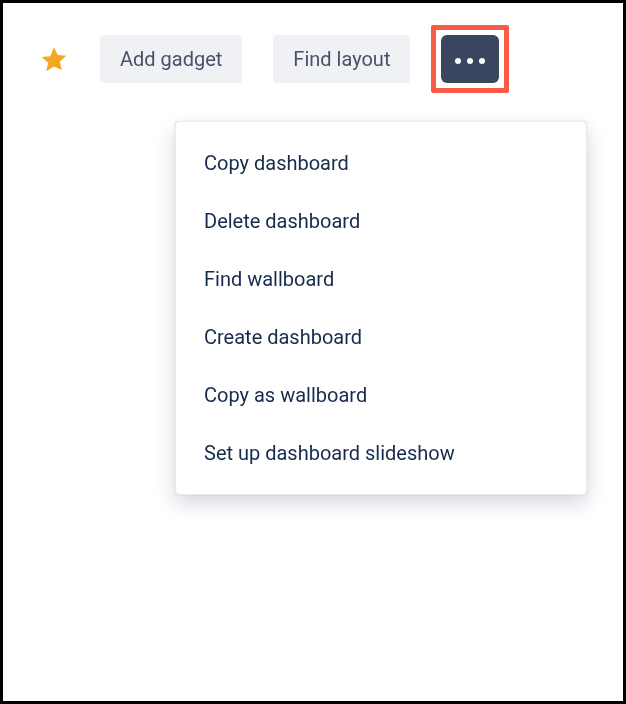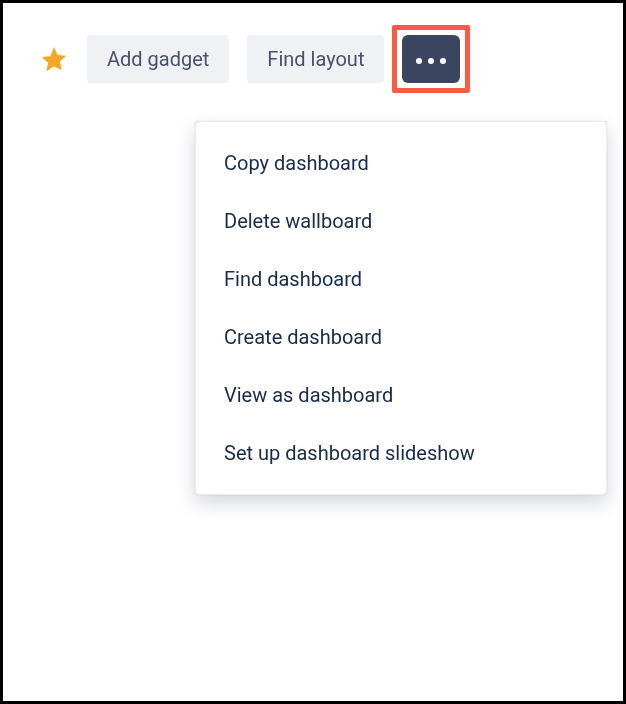--- a/index.html
+++ b/index.html
@@ -12,21 +12,21 @@
     }
     .frame {
       position: absolute;
       top: 0; left: 0; right: 0; bottom: 0;
       border: 3px solid #000;
       background: #fff;
     }
     .toolbar {
       display: flex;
       align-items: center;
-      gap: 18px;
+      gap: 31px;
       padding: 32px 28px 0 36px;
     }
     .star-icon svg {
       width: 30px;
       height: 30px;
       display: block;
     }
     .btn {
       background: #f0f1f4;
       color: #47526a;
@@ -69,21 +69,21 @@
       width: 6px;
       height: 6px;
       background: #fff;
       border-radius: 50%;
       margin: 0 3px;
       display: inline-block;
     }
     .dropdown {
       position: absolute;
       top: 118px;
-      left: 192px;
+      left: 172px;
       width: 412px;
       background: #fff;
       border: 1px solid #ebecf0;
       border-radius: 4px;
       box-shadow: 0 8px 20px rgba(9,30,66,0.18), 0 0 1px rgba(9,30,66,0.25);
       padding: 12px 0;
     }
     .dropdown-item {
       font-size: 20px;
       color: #172b4d;
@@ -113,20 +113,20 @@
         <span>
           <span class="dot"></span><span class="dot"></span><span class="dot"></span>
         </span>
       </button>
       <span class="more-highlight"></span>
     </span>
   </div>
 
   <div class="dropdown">
     <div class="dropdown-item">Copy dashboard</div>
-    <div class="dropdown-item">Delete wallboard</div>
-    <div class="dropdown-item">Find dashboard</div>
+    <div class="dropdown-item">Delete dashboard</div>
+    <div class="dropdown-item">Find wallboard</div>
     <div class="dropdown-item">Create dashboard</div>
-    <div class="dropdown-item">View as dashboard</div>
+    <div class="dropdown-item">Copy as wallboard</div>
     <div class="dropdown-item">Set up dashboard slideshow</div>
   </div>
 
 </div>
 
 </body></html>

